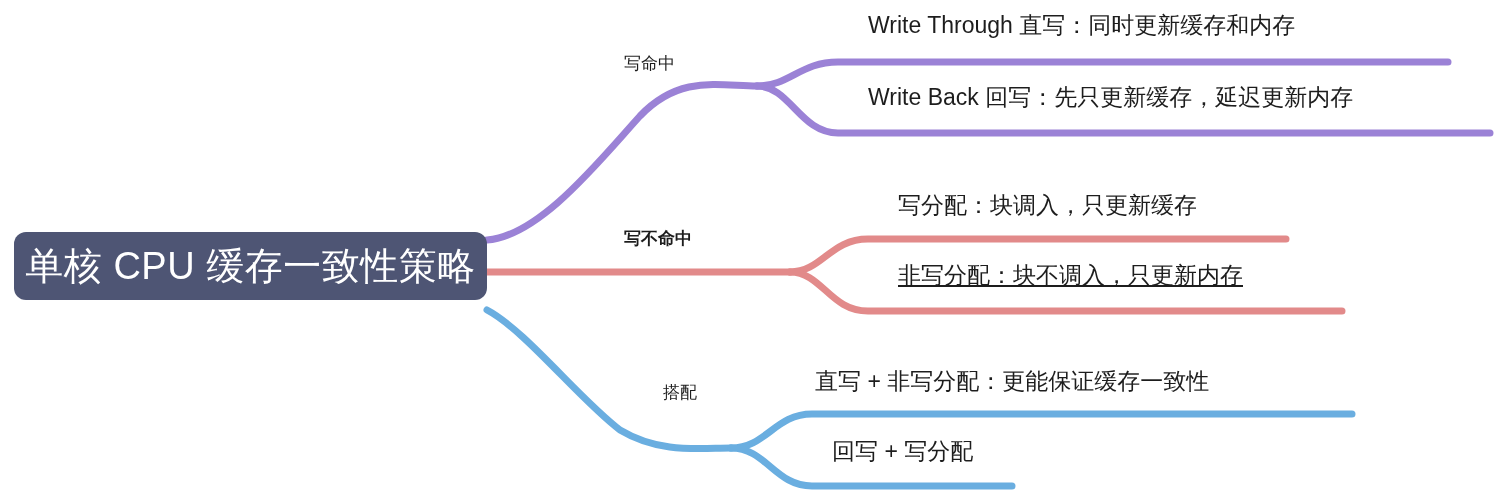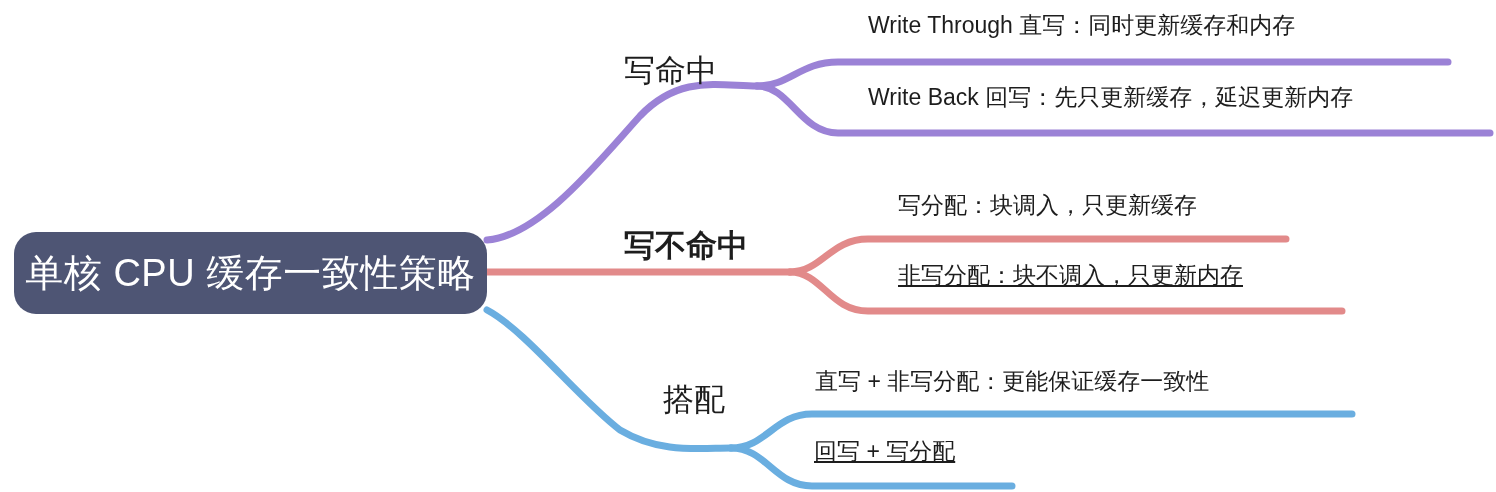--- a/index.html
+++ b/index.html
@@ -27,58 +27,58 @@
     top: 0;
     width: 1496px;
     height: 492px;
     pointer-events: none;
   }
   .root-node {
     position: absolute;
     left: 14px;
     top: 232px;
     width: 473px;
-    height: 82px;
+    height: 68px;
     background: #4e5574;
-    border-radius: 22px;
+    border-radius: 12px;
     display: flex;
     align-items: center;
     justify-content: center;
     box-sizing: border-box;
     padding: 0 18px;
   }
   .root-node-label {
     color: #ffffff;
     font-size: 38px;
     line-height: 1;
     letter-spacing: 0.5px;
     white-space: nowrap;
   }
   .node-label {
     position: absolute;
     white-space: nowrap;
     color: #1d1d1d;
     line-height: 1;
   }
   .level1-label {
-    font-size: 31px;
+    font-size: 17px;
   }
   .leaf-label {
     font-size: 23px;
   }
   .lbl-write-hit      { left: 624px; top: 55px; }
   .lbl-write-miss     { left: 624px; top: 230px; font-weight: bold; }
   .lbl-pairing        { left: 624px; top: 384px; margin-left: 39px; }
 
   .lbl-write-through  { left: 868px; top: 14px; }
   .lbl-write-back     { left: 868px; top: 86px; }
   .lbl-write-alloc    { left: 898px; top: 194px; }
   .lbl-no-write-alloc { left: 898px; top: 264px; text-decoration: underline; }
   .lbl-combo-one      { left: 815px; top: 370px; }
-  .lbl-combo-two      { left: 814px; top: 440px; text-decoration: underline; }
+  .lbl-combo-two      { left: 832px; top: 440px; }
 </style>
 </head>
 <body>
 
 <div id="mindmap">
 
   <svg class="branch-svg" viewBox="0 0 1496 492">
 
     <g>
       <path d="M 487,240 C 540,236 600,160 640,116 C 680,74 720,86 757,86" fill="none" stroke="#9b82d6" stroke-width="7" stroke-linecap="round"></path>

